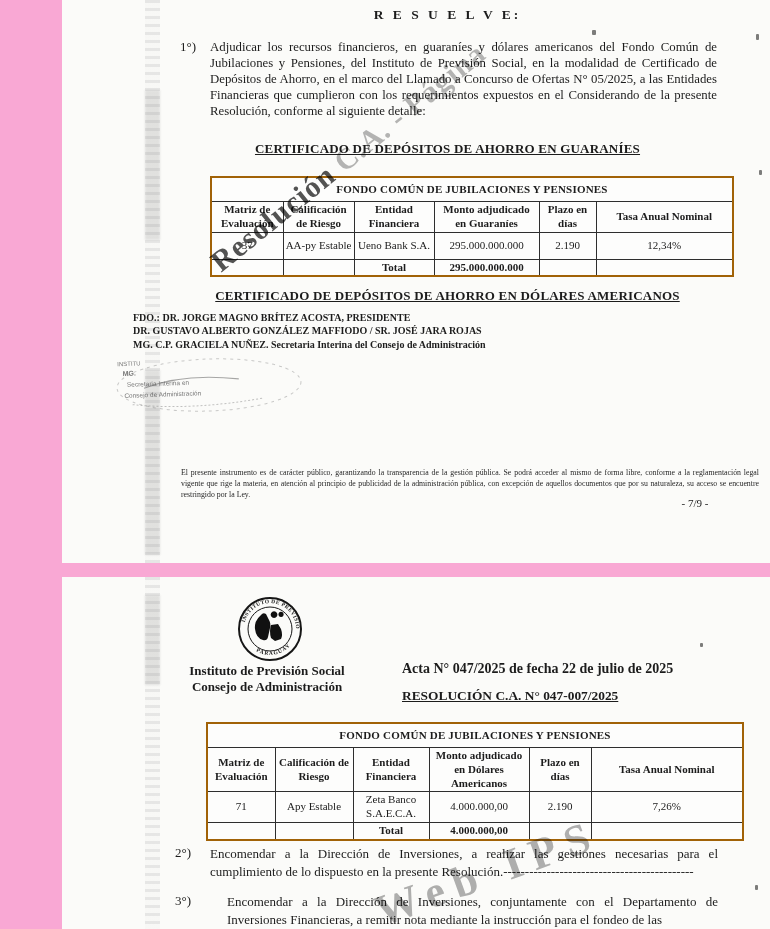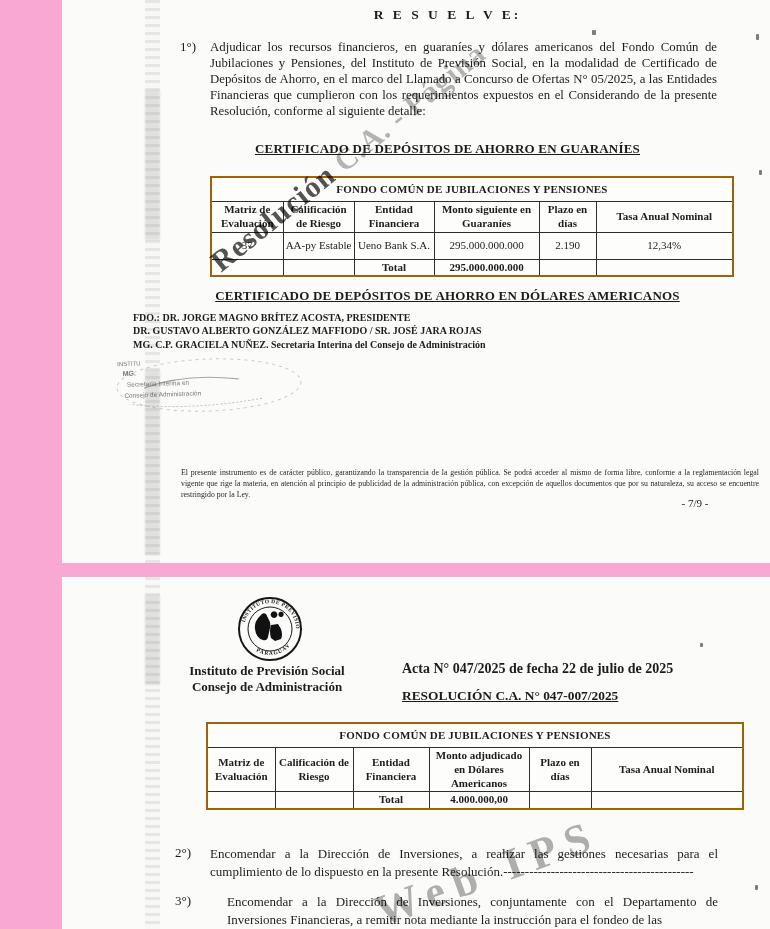--- a/index.html
+++ b/index.html
@@ -90,21 +90,21 @@
           <col style="width:137px">
       </colgroup>
       <tbody>
           <tr>
             <td class="tbl-title" colspan="6" style="height:21px;" data-interactable="false">FONDO COMÚN DE JUBILACIONES Y PENSIONES</td>
           </tr>
       <tr style="height:30px;">
         <td class="colhead" data-interactable="false">Matriz de Evaluación</td>
         <td class="colhead" data-interactable="false">Calificación de Riesgo</td>
         <td class="colhead" data-interactable="false">Entidad Financiera</td>
-        <td class="colhead" data-interactable="false">Monto siguiente en Guaraníes</td>
+        <td class="colhead" data-interactable="false">Monto adjudicado en Guaraníes</td>
         <td class="colhead" data-interactable="false">Plazo en días</td>
         <td class="colhead" data-interactable="false">Tasa Anual Nominal</td>
       </tr>
       <tr style="height:27px;" data-interactable="false">
         <td data-interactable="false">37</td>
         <td data-interactable="false">AA-py Estable</td>
         <td data-interactable="false">Ueno Bank S.A.</td>
         <td data-interactable="false">295.000.000.000</td>
         <td data-interactable="false">2.190</td>
         <td data-interactable="false">12,34%</td>
@@ -196,20 +196,28 @@
             <td class="tbl-title" colspan="6" style="height:21px;" data-interactable="false">FONDO COMÚN DE JUBILACIONES Y PENSIONES</td>
           </tr>
       <tr style="height:44px;">
         <td class="colhead" data-interactable="false">Matriz de Evaluación</td>
         <td class="colhead" data-interactable="false">Calificación de Riesgo</td>
         <td class="colhead" data-interactable="false">Entidad Financiera</td>
         <td class="colhead" data-interactable="false">Monto adjudicado en Dólares Americanos</td>
         <td class="colhead" data-interactable="false">Plazo en días</td>
         <td class="colhead" data-interactable="false">Tasa Anual Nominal</td>
       </tr>
+      <tr style="height:29px;" data-interactable="false">
+        <td data-interactable="false">71</td>
+        <td data-interactable="false">Apy Estable</td>
+        <td data-interactable="false">Zeta Banco S.A.E.C.A.</td>
+        <td data-interactable="false">4.000.000,00</td>
+        <td data-interactable="false">2.190</td>
+        <td data-interactable="false">7,26%</td>
+      </tr>
       <tr style="height:14px;" data-interactable="false">
         <td data-interactable="false"></td>
             <td data-interactable="false"></td>
         <td class="bold" data-interactable="false">Total</td>
         <td class="bold" data-interactable="false">4.000.000,00</td>
         <td data-interactable="false"></td>
             <td data-interactable="false"></td>
       </tr>
     </tbody>
       </table>

